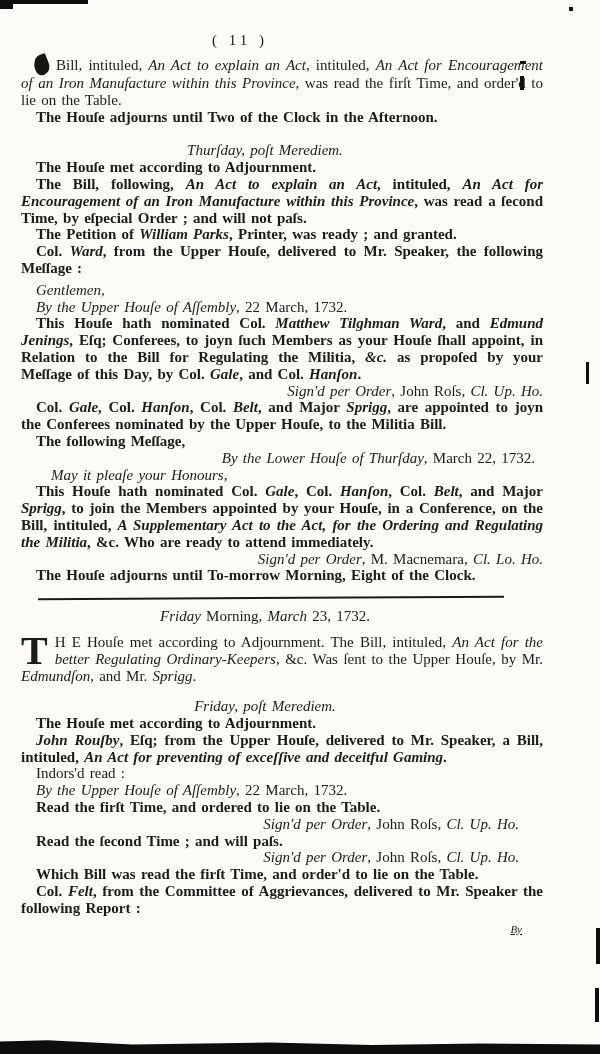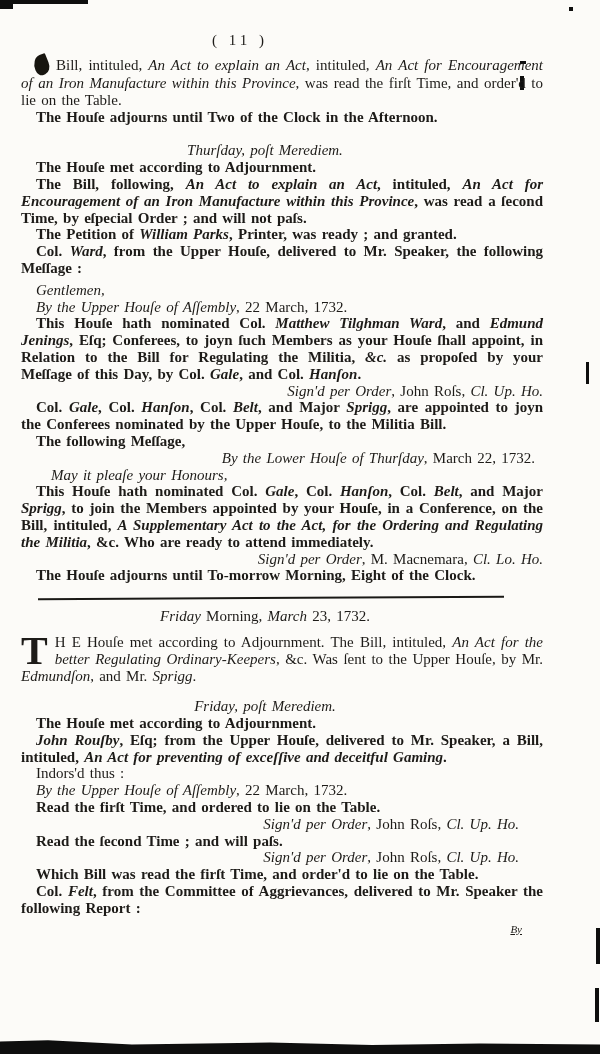--- a/index.html
+++ b/index.html
@@ -82,21 +82,21 @@
         <div class="para ind"><span>This Houſe hath nominated Col. </span><span class="it">Gale</span><span>, Col. </span><span class="it">Hanſon</span><span>, Col. </span><span class="it">Belt</span><span>, and Major </span><span class="it">Sprigg</span><span>, to join the Members appointed by your Houſe, in a Conference, on the Bill, intituled, </span><span class="it">A Supplementary Act to the Act, for the Ordering and Regulating the Militia</span><span>, &amp;c. Who are ready to attend immediately.</span></div>
         <div class="para rgt"><span class="it">Sign'd per Order</span><span>, M. Macnemara, </span><span class="it">Cl. Lo. Ho.</span></div>
         <div class="para ind"><span>The Houſe adjourns until To-morrow Morning, Eight of the Clock.</span></div>
         <div class="rule"></div>
         <div class="para ctr" style="margin-top: 6px;"><span class="it">Friday</span><span> Morning, </span><span class="it">March</span><span> 23, 1732.</span></div>
         <div class="para " style="margin-top: 9px;"><span class="dropcap">T</span><span>H E Houſe met according to Adjournment.  The Bill, intituled, </span><span class="it">An Act for the better Regulating Ordinary-Keepers</span><span>, &amp;c. Was ſent to the Upper Houſe, by Mr. </span><span class="it">Edmundſon</span><span>, and Mr. </span><span class="it">Sprigg</span><span>.</span></div>
         <div class="para ctr" style="margin-top: 14px;"><span class="it">Friday, poſt Merediem.</span></div>
         <div class="para ind"><span>The Houſe met according to Adjournment.</span></div>
         <div class="para ind"><span class="it">John Rouſby</span><span>, Eſq; from the Upper Houſe, delivered to Mr. Speaker, a Bill, intituled, </span><span class="it">An Act for preventing of exceſſive and deceitful Gaming</span><span>.</span></div>
         <div class="para split ">
-          <span><span>Indors'd thus :</span></span>
+          <span><span>Indors'd read :</span></span>
           <span><span class="it">By the Upper Houſe of Aſſembly</span><span>, 22 March, 1732.</span></span>
         </div>
         <div class="para ind"><span>Read the firſt Time, and ordered to lie on the Table.</span></div>
         <div class="para rgt pr2"><span class="it">Sign'd per Order</span><span>, John Roſs, </span><span class="it">Cl. Up. Ho.</span></div>
         <div class="para ind"><span>Read the ſecond Time ; and will paſs.</span></div>
         <div class="para rgt pr2"><span class="it">Sign'd per Order</span><span>, John Roſs, </span><span class="it">Cl. Up. Ho.</span></div>
         <div class="para ind"><span>Which Bill was read the firſt Time, and order'd to lie on the Table.</span></div>
         <div class="para ind"><span>Col. </span><span class="it">Felt</span><span>, from the Committee of Aggrievances, delivered to Mr. Speaker the following Report :</span></div>
         <div class="para rgt catchword" style="margin-top: 4px;"><span class="it">By</span></div>
       </div>

